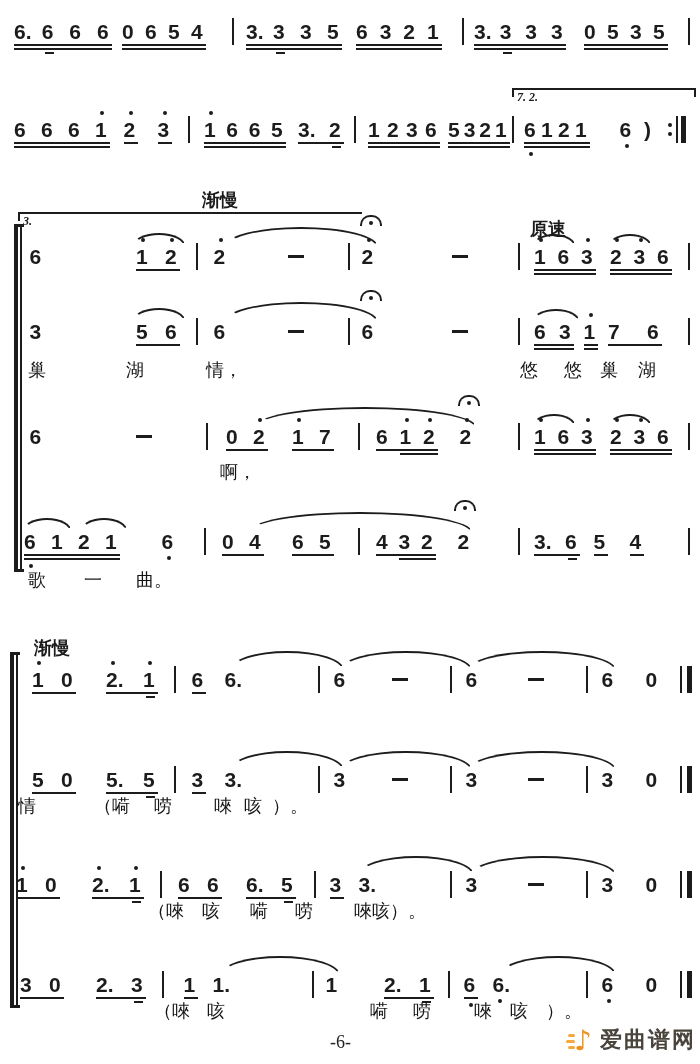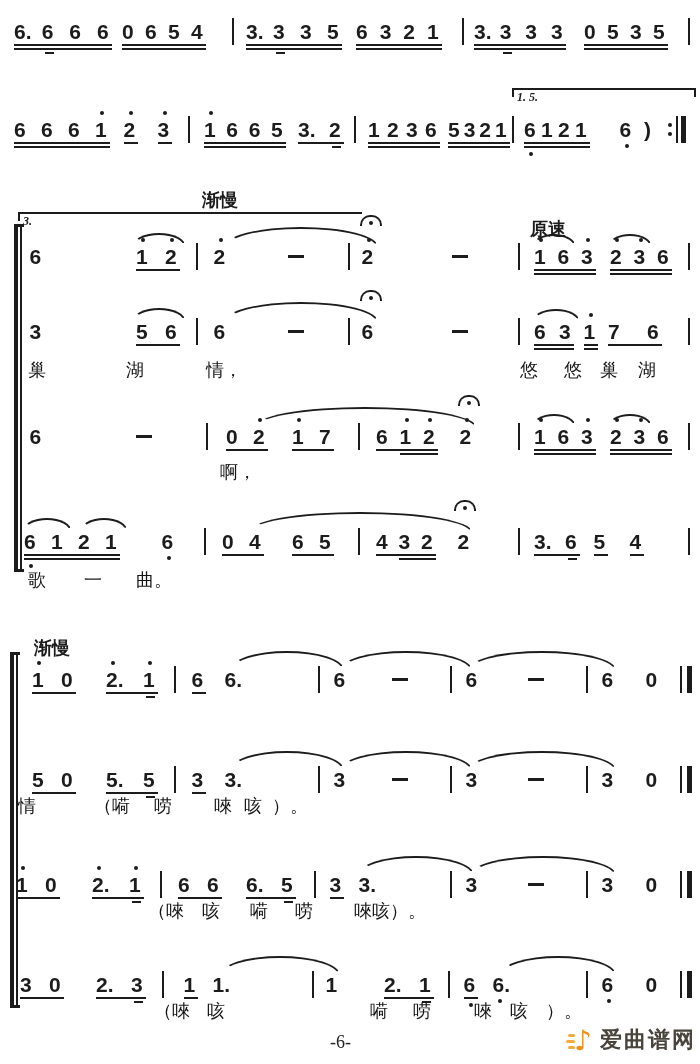--- a/index.html
+++ b/index.html
@@ -49,21 +49,21 @@
         <div class="thin"></div>
       </div>
       <div class="brace" style="left: 10px; top: 654px; height: 352px;">
         <div class="stub" style="top: -2px;"></div>
         <div class="stub" style="bottom: -2px;"></div>
         <div class="thin"></div>
       </div>
       <div class="volta" style="left: 512px; top: 88px; width: 184px; height: 14px;">
         <div class="tick" style="left: 0px;"></div>
         <div class="tick" style="right: 0px;"></div>
-        <div class="vlab">1. 5.</div>
+        <div class="vlab">7. 2.</div>
       </div>
       <div class="volta" style="left: 18px; top: 212px; width: 344px; height: 14px;">
         <div class="tick" style="left: 0px;"></div>
         <div class="vlab">3.</div>
       </div>
       <div class="tempo" style="left: 202px; top: 188px;">渐慢</div>
       <div class="tempo" style="left: 530px; top: 217px;">原速</div>
       <div class="tempo" style="left: 34px; top: 636px;">渐慢</div>
       <div class="line" style="top: 20px;">
         <div class="grp" style="left: 14px; width: 98px;">

